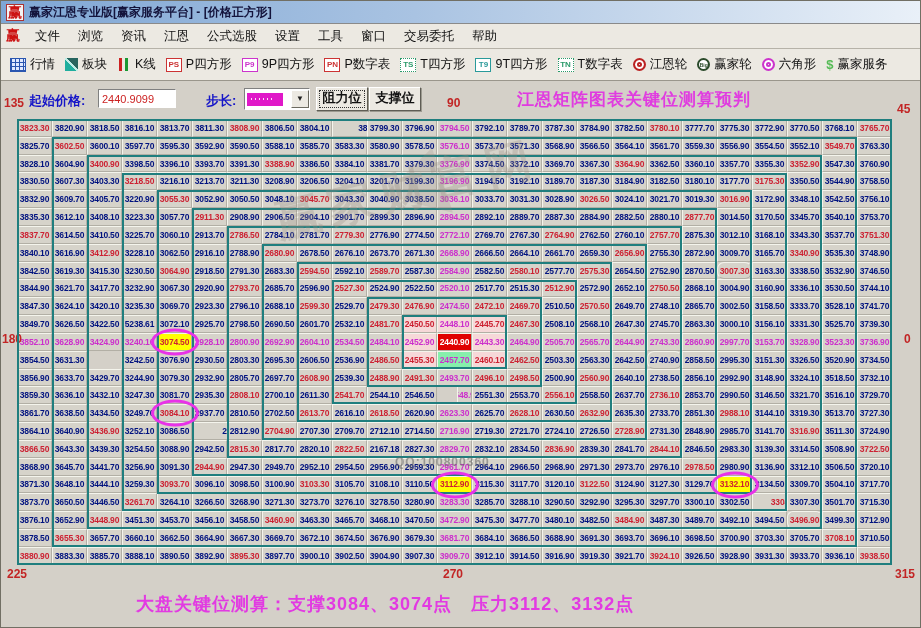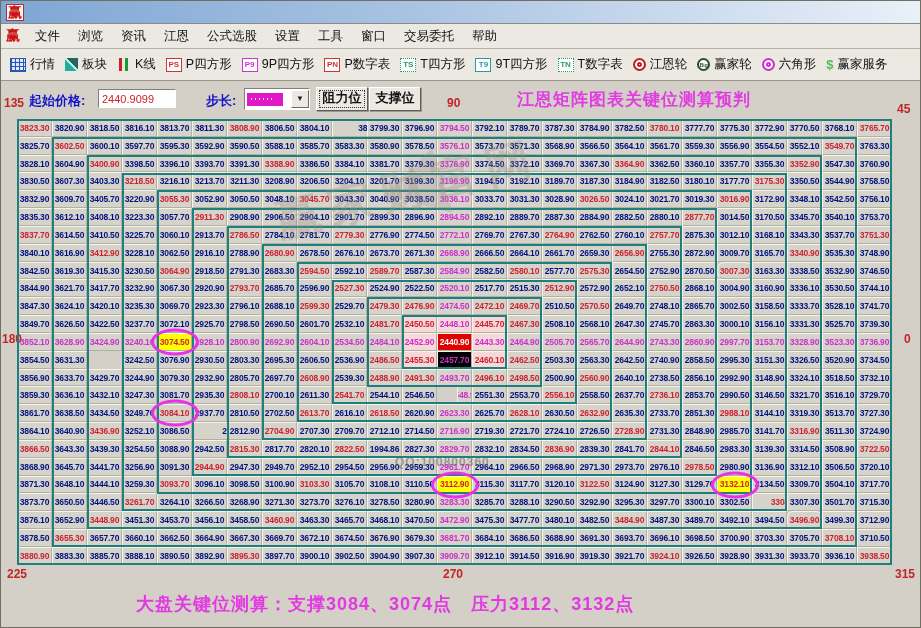--- a/index.html
+++ b/index.html
@@ -67,20 +67,21 @@
     transform:rotate(14deg);z-index:4;pointer-events:none}
   .wm-qq{position:absolute;left:378px;top:336px;font-size:12px;font-weight:bold;
     color:rgba(100,100,100,0.55);letter-spacing:1px;z-index:5;pointer-events:none}
   .status{position:absolute;left:135px;top:591px;font-size:18px;font-weight:bold;color:#e23ae2;letter-spacing:1px}
 </style>
 </head>
 <body>
 
 <div class="titlebar">
   <span class="app-icon">赢</span>
+  <span class="title-text">赢家江恩专业版[赢家服务平台] - [价格正方形]</span>
 </div>
 
 <div class="menubar">
   <span class="menu-icon">赢</span>
 <span class="menu-item">文件</span>
     <span class="menu-item">浏览</span>
     <span class="menu-item">资讯</span>
     <span class="menu-item">江恩</span>
     <span class="menu-item">公式选股</span>
     <span class="menu-item">设置</span>
@@ -432,21 +433,21 @@
       <div class="cell" style="color: rgb(0, 18, 127);">2748.10</div>
       <div class="cell" style="color: rgb(0, 18, 127);">2865.70</div>
       <div class="cell" style="color: rgb(0, 18, 127);">3002.50</div>
       <div class="cell" style="color: rgb(0, 18, 127);">3158.50</div>
       <div class="cell" style="color: rgb(0, 18, 127);">3333.70</div>
       <div class="cell" style="color: rgb(0, 18, 127);">3528.10</div>
       <div class="cell" style="color: rgb(0, 18, 127);">3741.70</div>
       <div class="cell" style="color: rgb(0, 18, 127);">3849.70</div>
       <div class="cell" style="color: rgb(0, 18, 127);">3626.50</div>
       <div class="cell" style="color: rgb(0, 18, 127);">3422.50</div>
-      <div class="cell" style="color: rgb(0, 18, 127);">3237.70</div>
+      <div class="cell" style="color: rgb(0, 18, 127);">5238.61</div>
       <div class="cell" style="color: rgb(0, 18, 127);">3072.10</div>
       <div class="cell" style="color: rgb(0, 18, 127);">2925.70</div>
       <div class="cell" style="color: rgb(0, 18, 127);">2798.50</div>
       <div class="cell" style="color: rgb(0, 18, 127);">2690.50</div>
       <div class="cell" style="color: rgb(0, 18, 127);">2601.70</div>
       <div class="cell" style="color: rgb(0, 18, 127);">2532.10</div>
       <div class="cell" style="color: rgb(204, 34, 51);">2481.70</div>
       <div class="cell" style="color: rgb(204, 34, 51); background: rgb(246, 216, 216);">2450.50</div>
       <div class="cell" style="color: rgb(204, 47, 204); background: rgb(246, 216, 216);">2448.10</div>
       <div class="cell" style="color: rgb(204, 34, 51); background: rgb(246, 216, 216);">2445.70</div>
@@ -491,27 +492,27 @@
       <div class="cell" style="color: rgb(0, 18, 127); margin-top: 22px;">3427.30</div>
       <div class="cell" style="color: rgb(0, 18, 127);">3242.50</div>
       <div class="cell" style="color: rgb(0, 18, 127);">3076.90</div>
       <div class="cell" style="color: rgb(0, 18, 127);">2930.50</div>
       <div class="cell" style="color: rgb(0, 18, 127);">2803.30</div>
       <div class="cell" style="color: rgb(0, 18, 127);">2695.30</div>
       <div class="cell" style="color: rgb(0, 18, 127);">2606.50</div>
       <div class="cell" style="color: rgb(0, 18, 127);">2536.90</div>
       <div class="cell" style="color: rgb(204, 34, 51);">2486.50</div>
       <div class="cell" style="color: rgb(204, 34, 51); background: rgb(246, 216, 216);">2455.30</div>
-      <div class="cell" style="color: rgb(204, 47, 204); background: #000000;">2457.70</div>
+      <div class="cell" style="color: rgb(204, 47, 204); background: #86efac;">2457.70</div>
       <div class="cell" style="color: rgb(204, 34, 51); background: rgb(246, 216, 216);">2460.10</div>
       <div class="cell" style="color: rgb(204, 34, 51);">2462.50</div>
       <div class="cell" style="color: rgb(0, 18, 127);">2503.30</div>
       <div class="cell" style="color: rgb(0, 18, 127);">2563.30</div>
       <div class="cell" style="color: rgb(0, 18, 127);">2642.50</div>
-      <div class="cell" style="color: rgb(0, 18, 127);">2740.90</div>
+      <div class="cell" style="color: rgb(0, 18, 127); border-radius: 7px;">2740.90</div>
       <div class="cell" style="color: rgb(0, 18, 127);">2858.50</div>
       <div class="cell" style="color: rgb(0, 18, 127);">2995.30</div>
       <div class="cell" style="color: rgb(0, 18, 127);">3151.30</div>
       <div class="cell" style="color: rgb(0, 18, 127);">3326.50</div>
       <div class="cell" style="color: rgb(0, 18, 127);">3520.90</div>
       <div class="cell" style="color: rgb(0, 18, 127);">3734.50</div>
       <div class="cell" style="color: rgb(0, 18, 127);">3856.90</div>
       <div class="cell" style="color: rgb(0, 18, 127);">3633.70</div>
       <div class="cell" style="color: rgb(0, 18, 127);">3429.70</div>
       <div class="cell" style="color: rgb(0, 18, 127);">3244.90</div>
@@ -614,21 +615,21 @@
       <div class="cell" style="color: rgb(204, 34, 51);">3866.50</div>
       <div class="cell" style="color: rgb(0, 18, 127);">3643.30</div>
       <div class="cell" style="color: rgb(0, 18, 127);">3439.30</div>
       <div class="cell" style="color: rgb(0, 18, 127);">3254.50</div>
       <div class="cell" style="color: rgb(0, 18, 127);">3088.90</div>
       <div class="cell" style="color: rgb(0, 18, 127);">2942.50</div>
       <div class="cell" style="color: rgb(204, 34, 51);">2815.30</div>
       <div class="cell" style="color: rgb(0, 18, 127);">2817.70</div>
       <div class="cell" style="color: rgb(0, 18, 127);">2820.10</div>
       <div class="cell" style="color: rgb(204, 34, 51);">2822.50</div>
-      <div class="cell" style="color: rgb(0, 18, 127);">1994.86</div>
+      <div class="cell" style="color: rgb(0, 18, 127);">2167.18</div>
       <div class="cell" style="color: rgb(0, 18, 127);">2827.30</div>
       <div class="cell" style="color: rgb(204, 47, 204);">2829.70</div>
       <div class="cell" style="color: rgb(0, 18, 127);">2832.10</div>
       <div class="cell" style="color: rgb(0, 18, 127);">2834.50</div>
       <div class="cell" style="color: rgb(204, 34, 51);">2836.90</div>
       <div class="cell" style="color: rgb(0, 18, 127);">2839.30</div>
       <div class="cell" style="color: rgb(0, 18, 127);">2841.70</div>
       <div class="cell" style="color: rgb(204, 34, 51);">2844.10</div>
       <div class="cell" style="color: rgb(0, 18, 127);">2846.50</div>
       <div class="cell" style="color: rgb(0, 18, 127);">2983.30</div>

